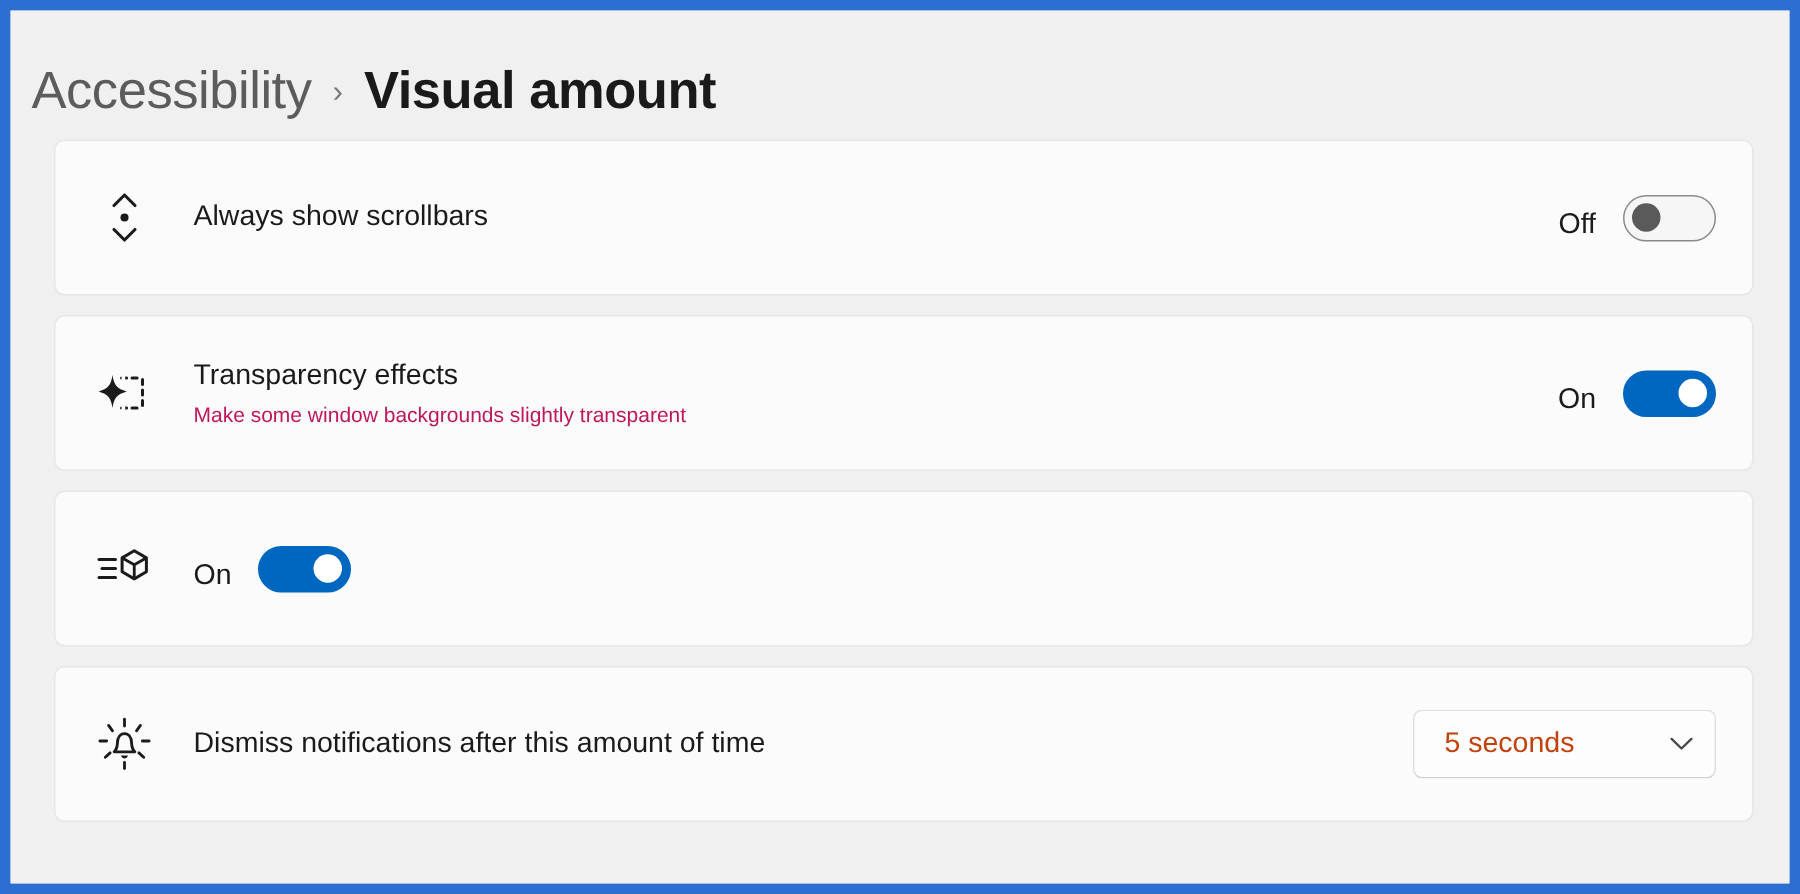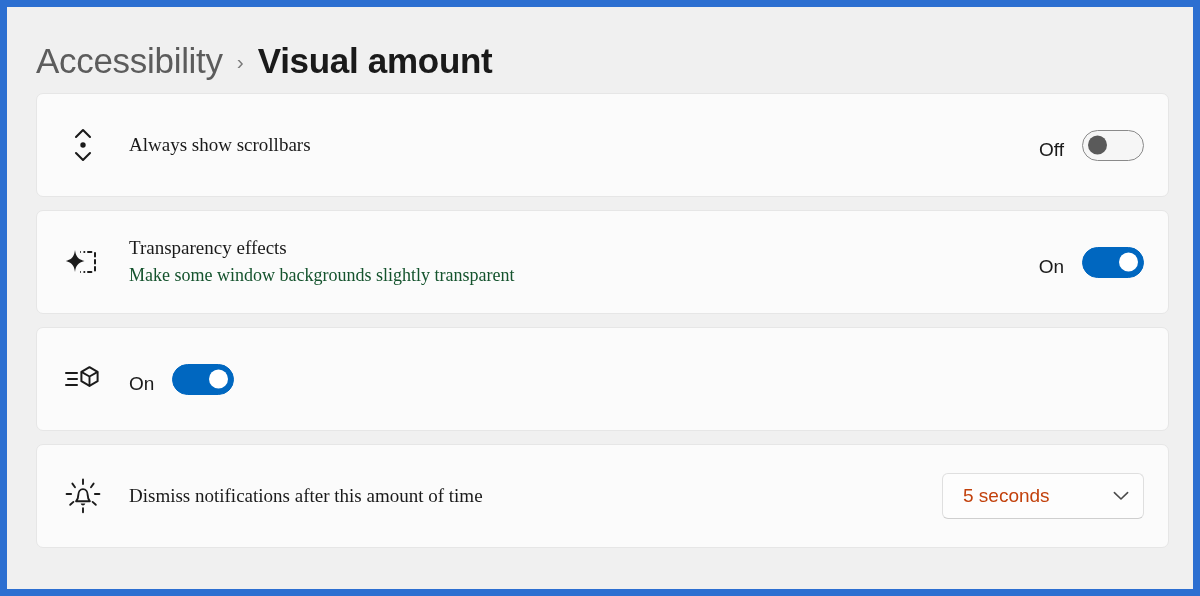--- a/index.html
+++ b/index.html
@@ -34,21 +34,21 @@
     padding: 0;
     display: flex;
     flex-direction: column;
     overflow: hidden;
   }
 
   
   .breadcrumb {
     display: flex;
     align-items: center;
-    padding: 21px 0 0 29px;
+    padding: 21px 0 0 14px;
     height: 86px;
     flex: none;
     gap: 14px;
   }
 
   .crumb-parent {
     font-size: 35px;
     color: #5C5C5C;
     font-weight: 400;
     letter-spacing: -0.3px;
@@ -100,32 +100,31 @@
     color: #1B1B1B;
   }
 
   .card-text {
     flex: 1;
     display: flex;
     flex-direction: column;
     justify-content: center;
     gap: 3px;
     min-width: 0;
-    font-family: Liberation Serif, serif;
   }
 
   .card-title {
     font-size: 19px;
     color: #1A1A1A;
     line-height: 1.3;
   }
 
   .card-sub {
-    font-size: 18px;
-    color: #14532d;
+    font-size: 14px;
+    color: #be185d;
     line-height: 1.3;
   }
 
   .card-action {
     flex: none;
     display: flex;
     align-items: flex-end;
     gap: 18px;
   }
 

